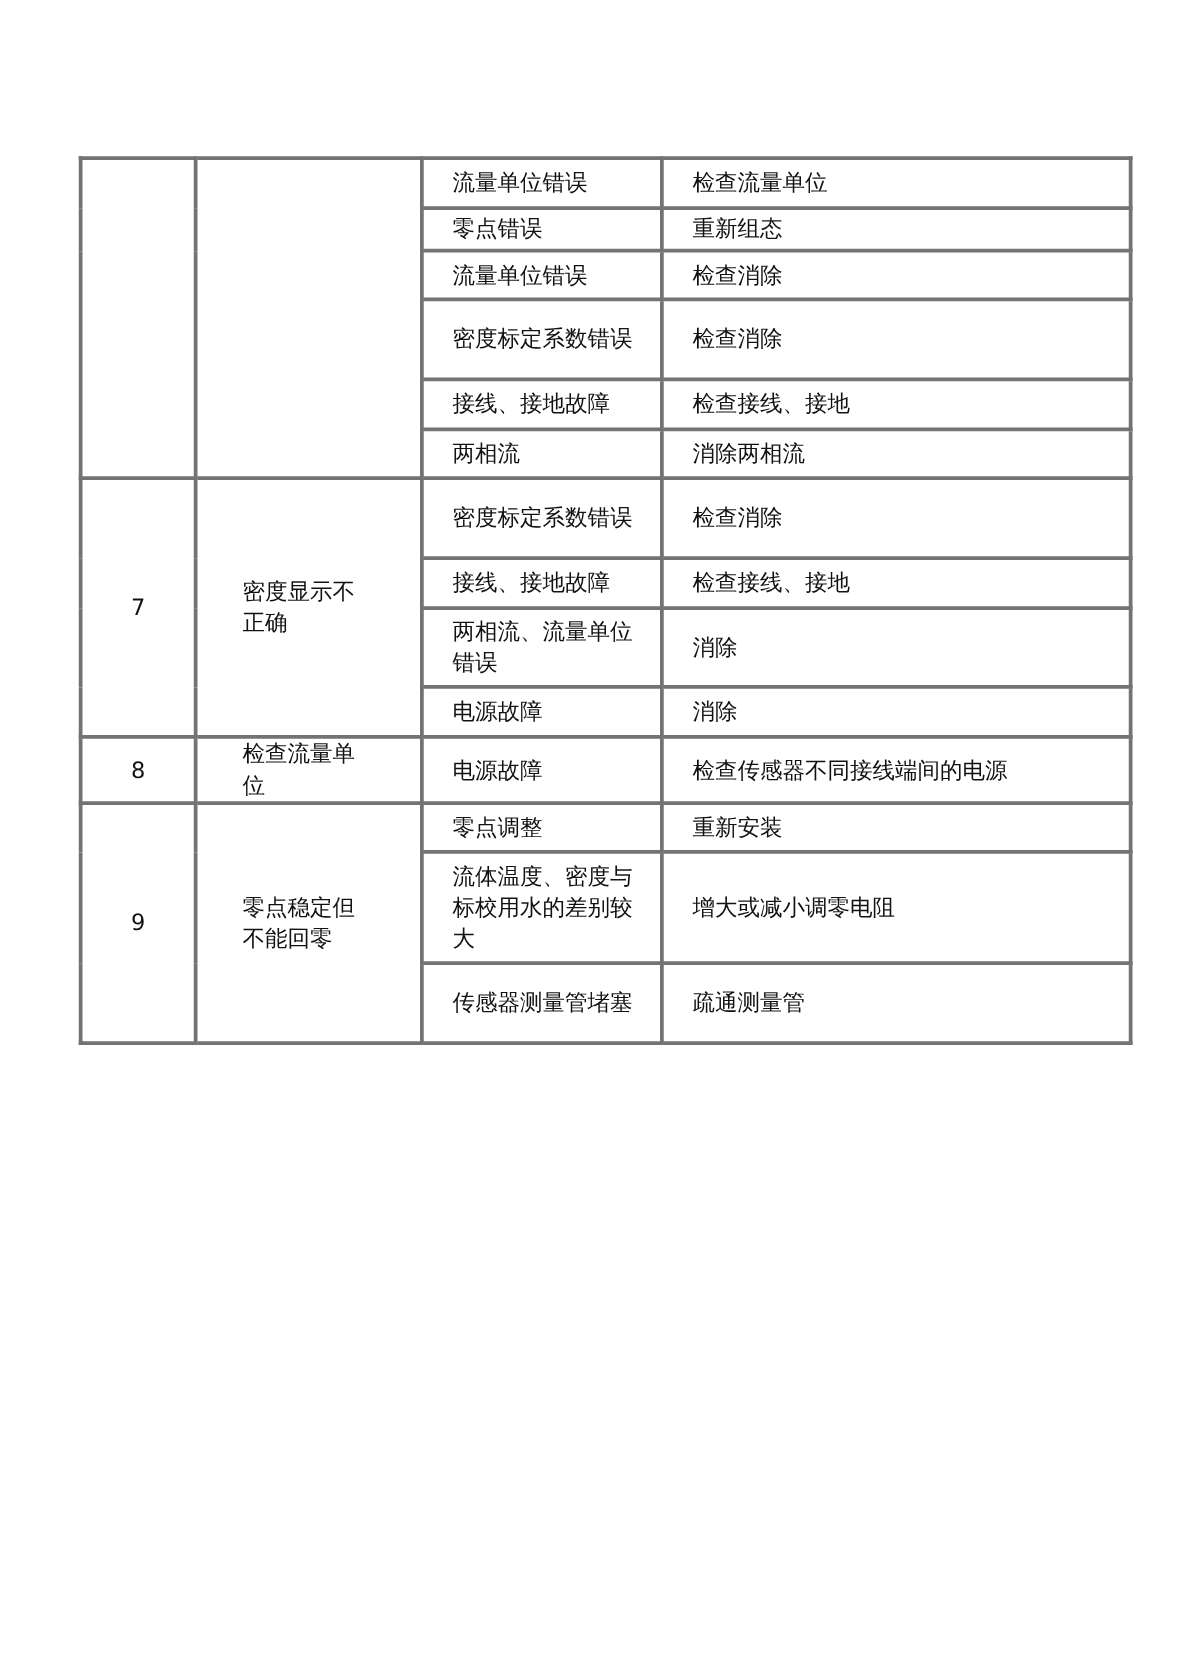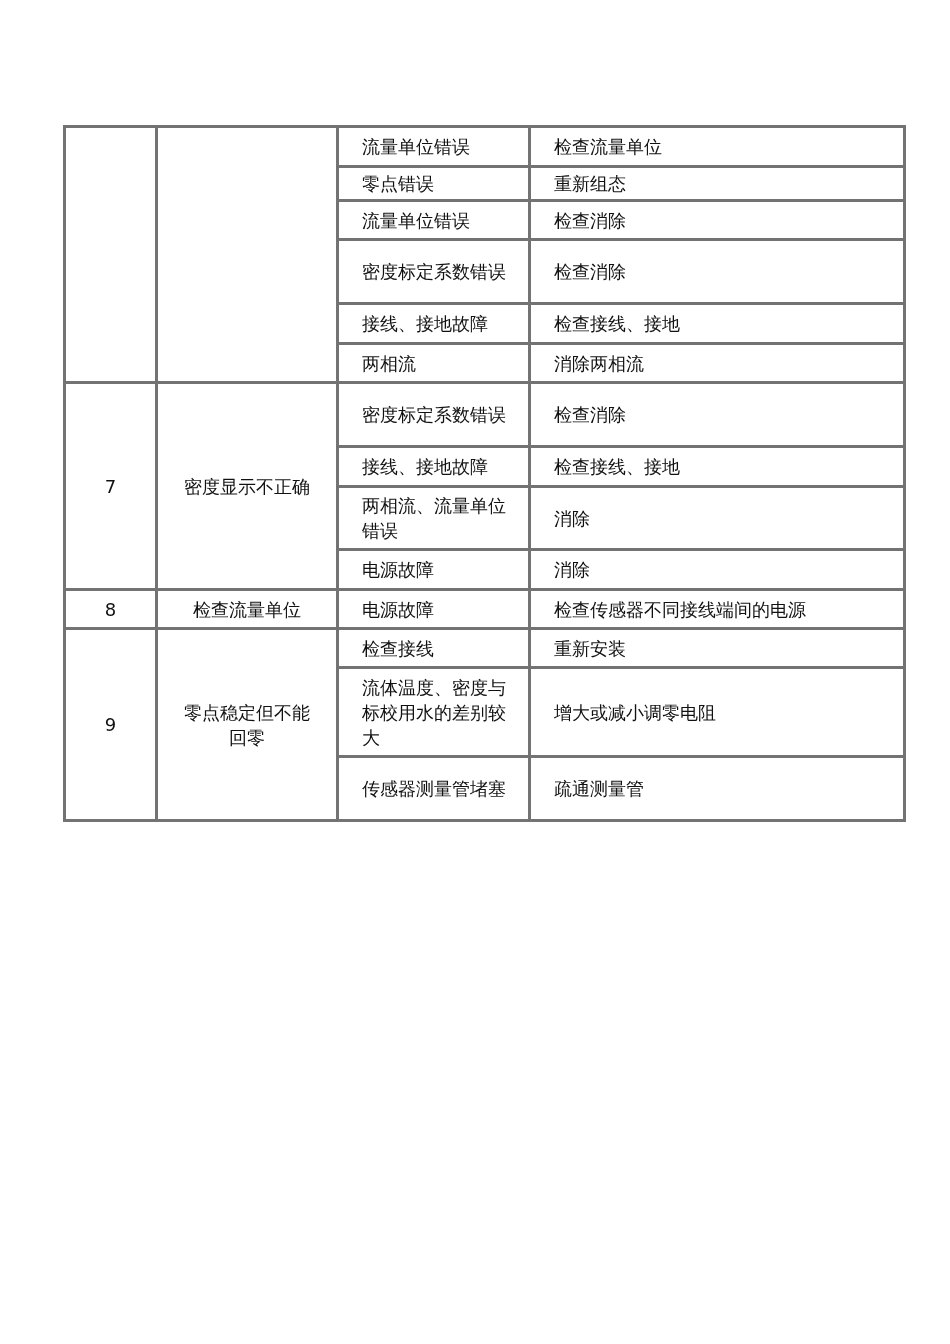--- a/index.html
+++ b/index.html
@@ -7,21 +7,21 @@
   table.fault-table {
     position:absolute; left:63px; top:125px;
     width:840px; border-collapse:collapse; table-layout:fixed;
     font-size:18px; line-height:25px;
   }
   table.fault-table td {
     border:3px solid #737373; padding:0;
     vertical-align:middle;
   }
   td.c-no { text-align:center; }
-  td.c-sym { text-align:center; padding:0 20px !important; }
+  td.c-sym { padding:0 36px !important; }
   td.c-cause { padding:0 22px 0 23px !important; text-align:justify; }
   td.c-fix { padding:0 23px !important; }
 </style>
 </head>
 <body>
 
 <table class="fault-table">
   <colgroup>
     <col style="width:92px">
     <col style="width:181px">
@@ -79,21 +79,21 @@
     <tr style="height:39px">
       <td class="c-no">8</td>
       <td class="c-sym">检查流量单位</td>
       <td class="c-cause">电源故障</td>
       <td class="c-fix">检查传感器不同接线端间的电源</td>
     </tr>
 
     <tr style="height:39px">
       <td class="c-no" rowspan="3">9</td>
       <td class="c-sym" rowspan="3">零点稳定但不能回零</td>
-      <td class="c-cause">检查接线</td>
+      <td class="c-cause">零点调整</td>
       <td class="c-fix">重新安装</td>
     </tr>
     <tr style="height:89px">
       <td class="c-cause">流体温度、密度与标校用水的差别较大</td>
       <td class="c-fix">增大或减小调零电阻</td>
     </tr>
     <tr style="height:64px">
       <td class="c-cause">传感器测量管堵塞</td>
       <td class="c-fix">疏通测量管</td>
     </tr>

